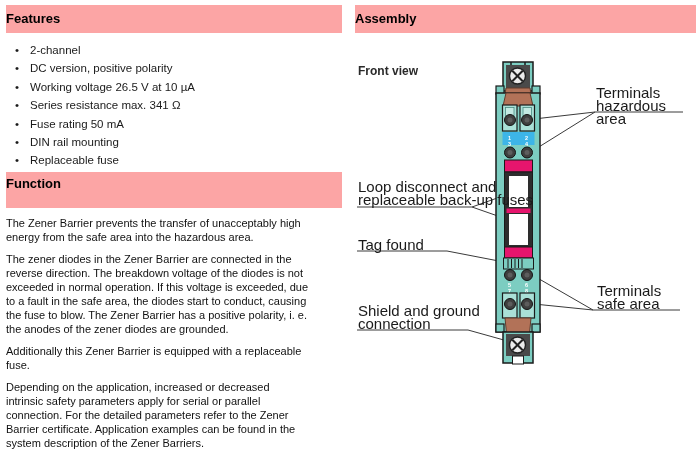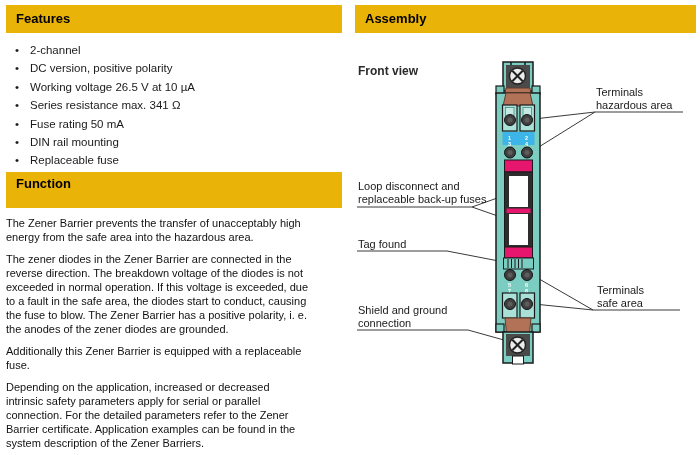--- a/index.html
+++ b/index.html
@@ -1,23 +1,23 @@
 <!DOCTYPE html>
 <html><head>
 <meta charset="utf-8">
 <style>
   * { margin:0; padding:0; box-sizing:border-box; }
   body { font-family:"Liberation Sans", sans-serif; background:#fff; }
   .page { position:relative; width:700px; height:455px; background:#ffffff; overflow:hidden; color:#1a1a1a; }
 
   .section-bar {
-    background:#eab308;
+    background:#fca5a5;
     height:28px; line-height:28px;
     font-size:13px; font-weight:bold; color:#000;
-    padding-left:10px;
+    padding-left:0;
   }
   .features-sec { position:absolute; left:6px; top:5px; width:336px; }
   .features-list { list-style:none; margin-top:8px; }
   .features-list li { font-size:11.5px; line-height:18.4px; padding-left:24px; position:relative; }
   .features-list li .dot { position:absolute; left:9px; top:0; font-size:11.5px; }
 
   .function-sec { position:absolute; left:6px; top:172px; width:340px; }
   .function-sec .section-bar { height:36px; line-height:24px; width:336px; }
   .function-sec p {
     font-size:11px; line-height:14px; margin-top:8px;
@@ -26,21 +26,21 @@
 
   .assembly-sec { position:absolute; left:355px; top:5px; width:341px; }
 
   .front-view {
     position:absolute; left:358px; top:64px;
     font-size:12px; font-weight:bold; color:#2a2a2a; z-index:3;
   }
 
   .callout {
     position:absolute; z-index:3;
-    font-size:11px; line-height:13px; white-space:pre-line; color:#1a1a1a;
+    font-size:15px; line-height:13px; white-space:pre-line; color:#1a1a1a;
   }
   .co-hazardous { left:596px; top:86px; }
   .co-loop      { left:358px; top:180px; }
   .co-tag       { left:358px; top:238px; }
   .co-safe      { left:597px; top:284px; }
   .co-shield    { left:358px; top:304px; }
 
   svg.diagram { position:absolute; left:0; top:0; z-index:1; }
   .num { font-size:5.5px; font-weight:bold; fill:#ffffff; text-anchor:middle; font-family:"Liberation Sans", sans-serif; }
 </style>

